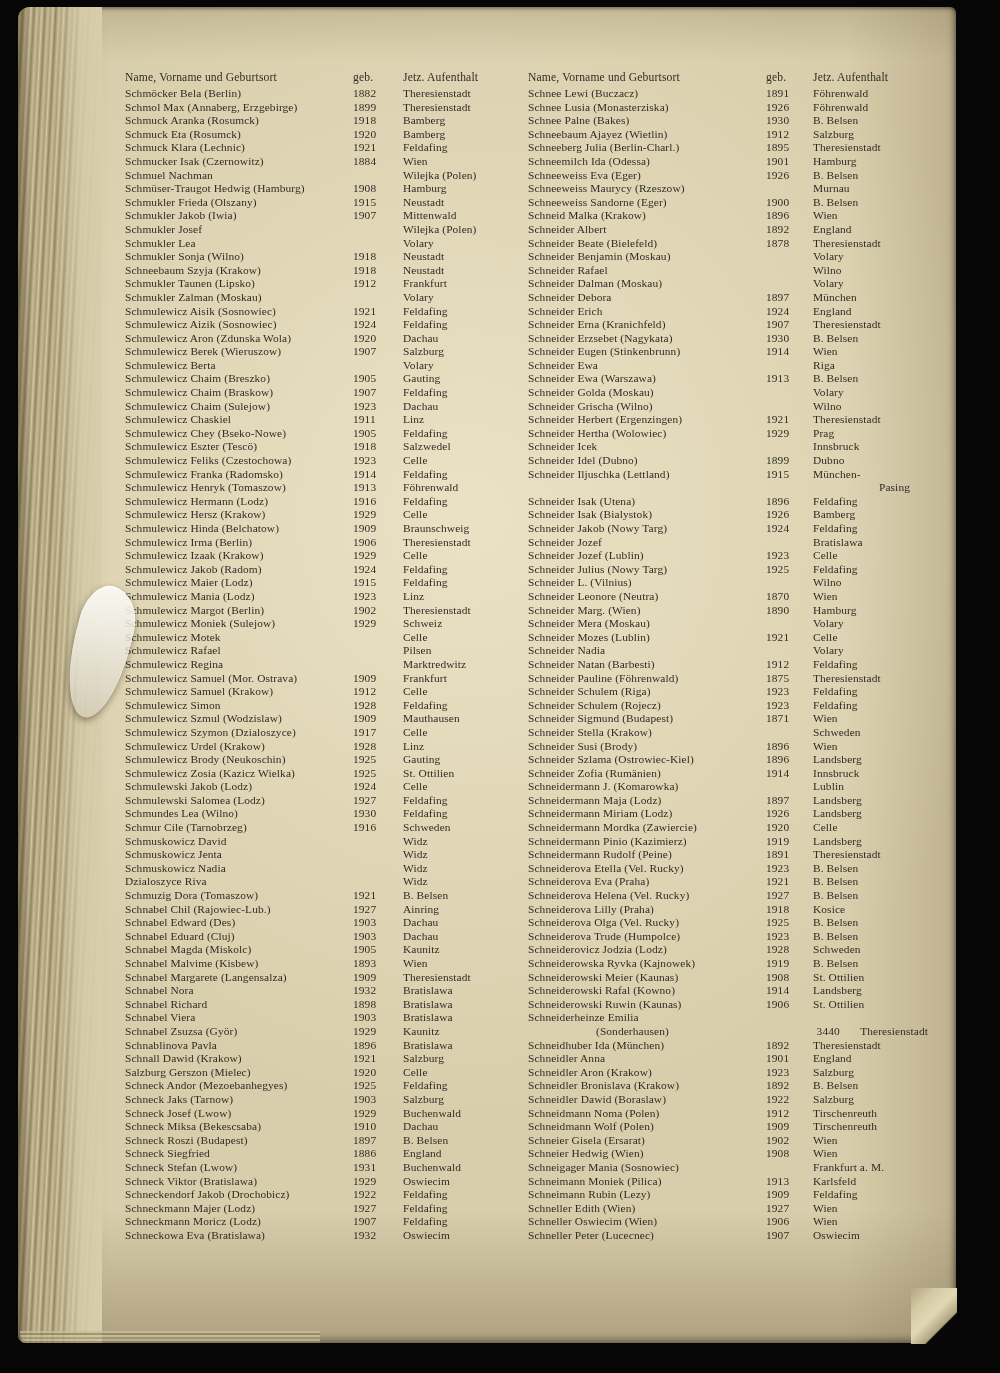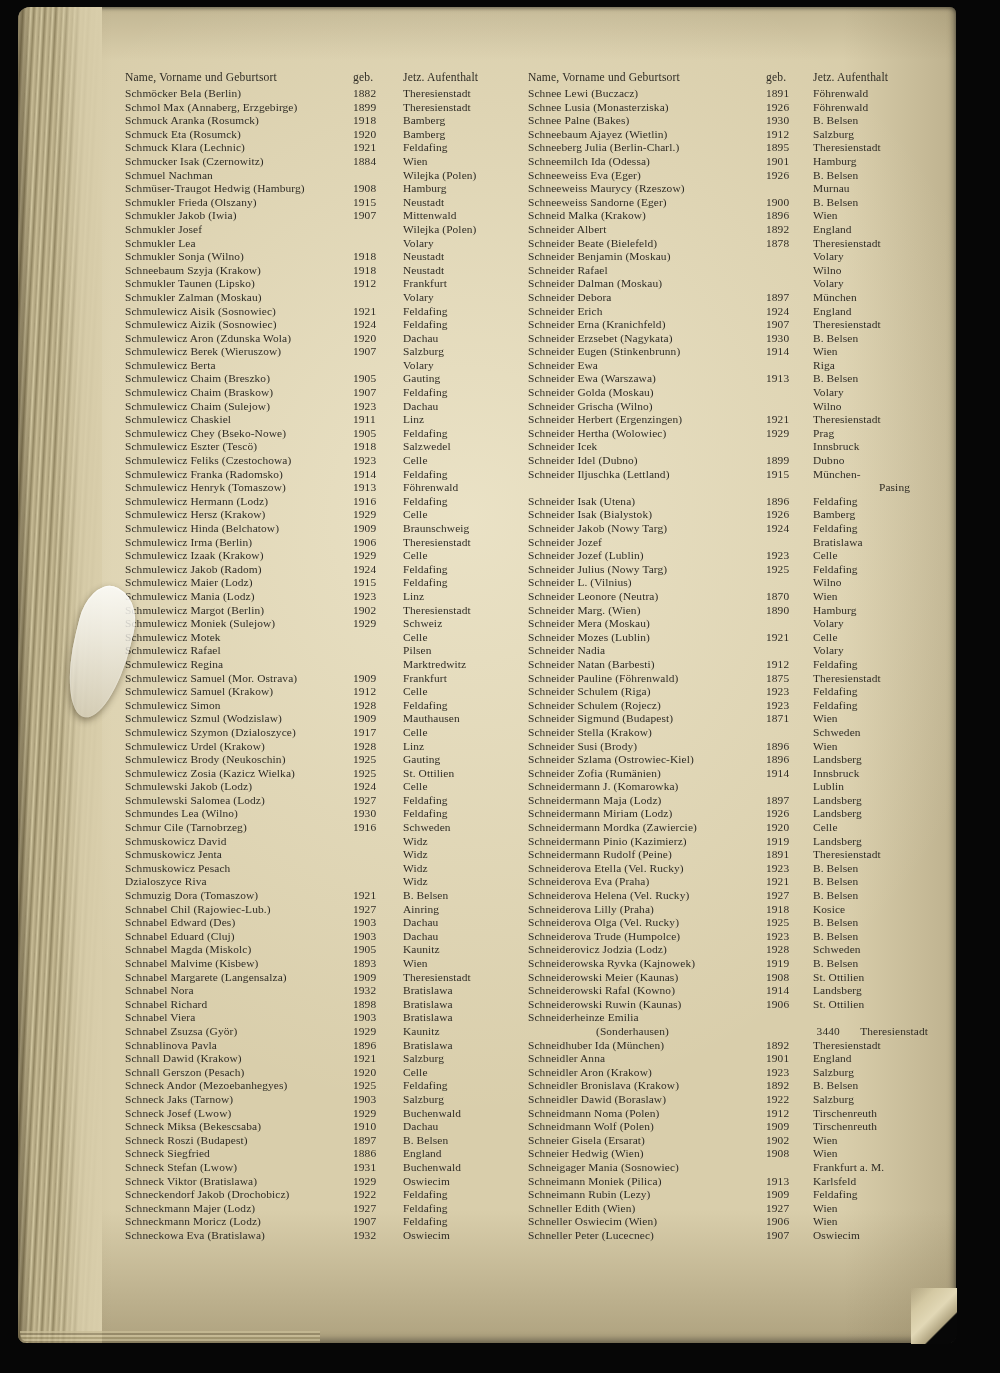--- a/index.html
+++ b/index.html
@@ -412,21 +412,21 @@
               <span class="cell-res">Widz</span>
             </div>
 
             <div class="row">
               <span class="cell-name">Schmuskowicz Jenta</span>
               <span class="cell-geb"></span>
               <span class="cell-res">Widz</span>
             </div>
 
             <div class="row">
-              <span class="cell-name">Schmuskowicz Pesach</span>
+              <span class="cell-name">Schmuskowicz Nadia</span>
               <span class="cell-geb"></span>
               <span class="cell-res">Widz</span>
             </div>
 
             <div class="row">
               <span class="cell-name">Dzialoszyce Riva</span>
               <span class="cell-geb"></span>
               <span class="cell-res">Widz</span>
             </div>
 
@@ -502,21 +502,21 @@
               <span class="cell-res">Bratislawa</span>
             </div>
 
             <div class="row">
               <span class="cell-name">Schnall Dawid (Krakow)</span>
               <span class="cell-geb">1921</span>
               <span class="cell-res">Salzburg</span>
             </div>
 
             <div class="row">
-              <span class="cell-name">Schnall Gerszon (Pesach)</span>
+              <span class="cell-name">Salzburg Gerszon (Mielec)</span>
               <span class="cell-geb">1920</span>
               <span class="cell-res">Celle</span>
             </div>
 
             <div class="row">
               <span class="cell-name">Schneck Andor (Mezoebanhegyes)</span>
               <span class="cell-geb">1925</span>
               <span class="cell-res">Feldafing</span>
             </div>
 

